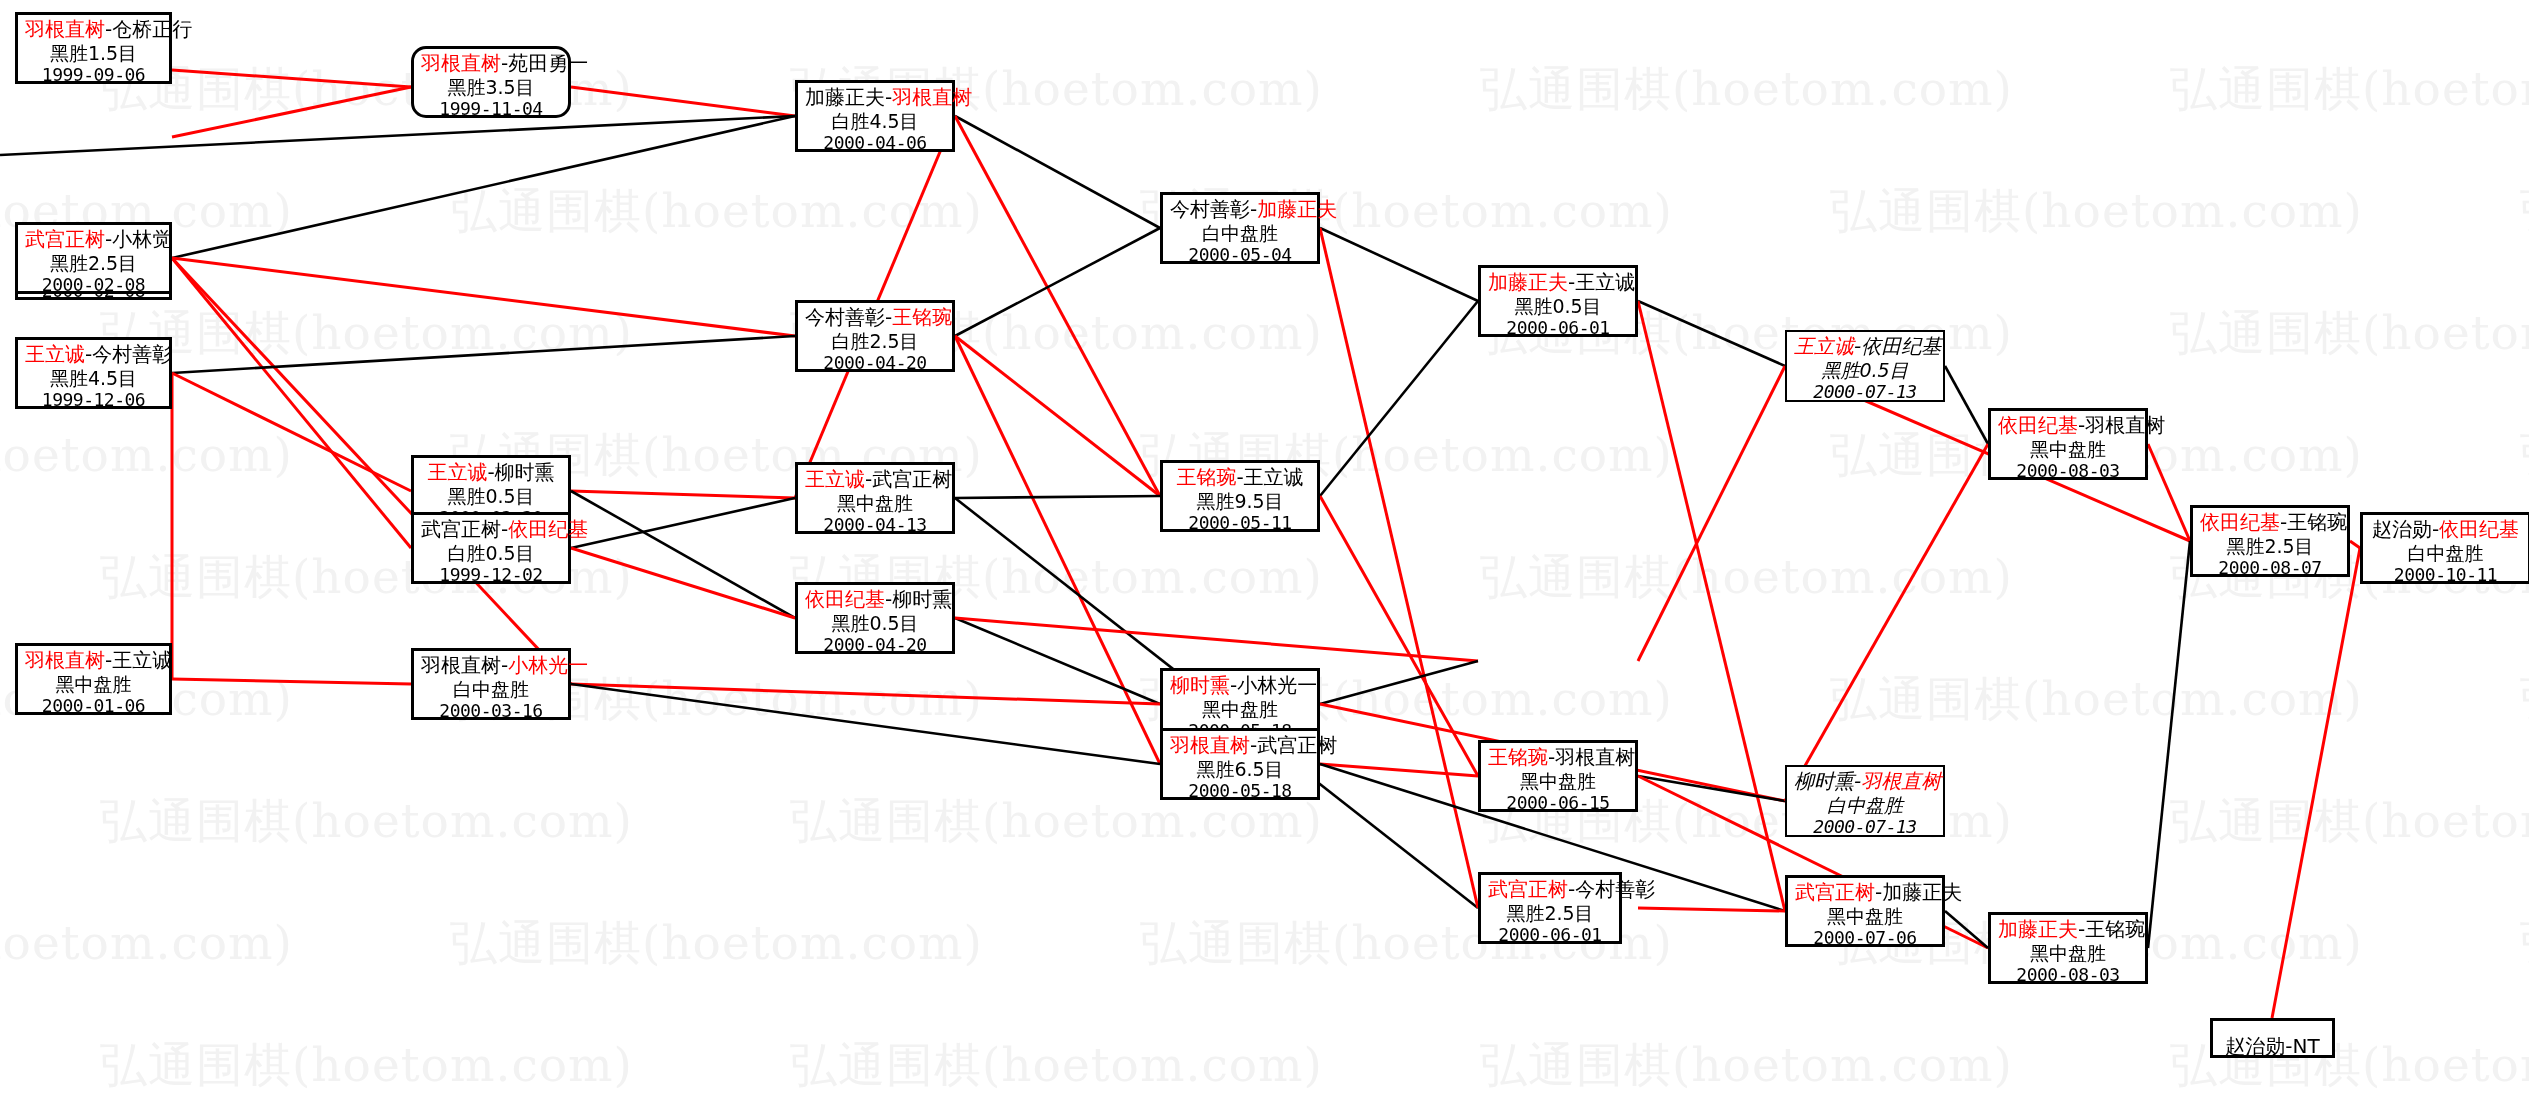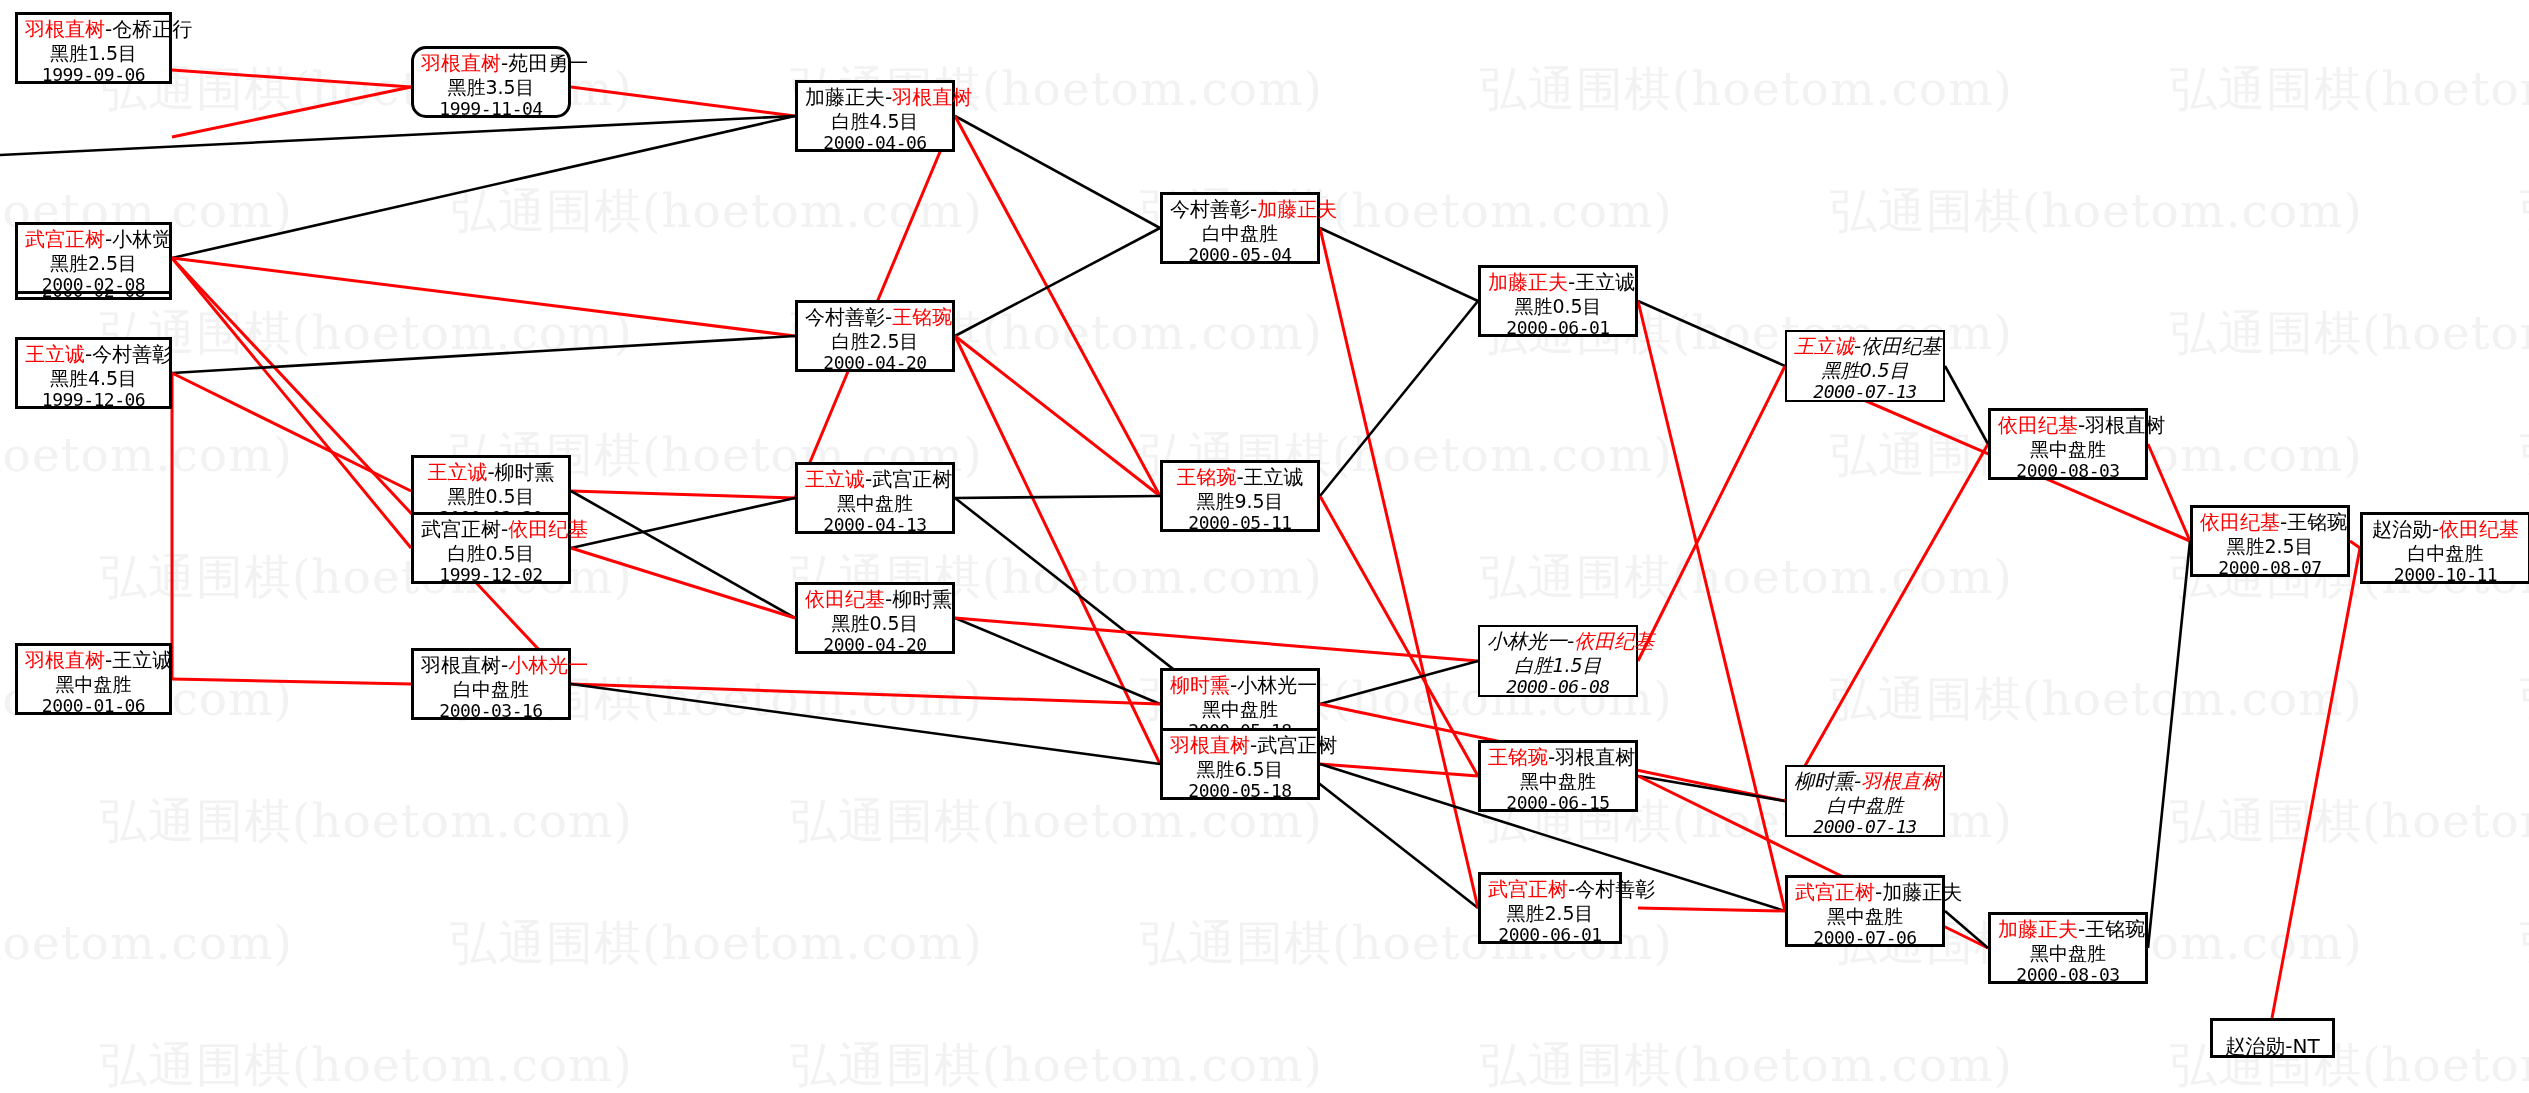--- a/index.html
+++ b/index.html
@@ -263,25 +263,20 @@
       <div class="node" style="left: 1160px; top: 728px; width: 160px; height: 72px;">
         <div class="players"><span class="win">羽根直树</span><span>-</span><span class="">武宫正树</span></div>
         <div class="result">黑胜6.5目</div>
         <div class="date">2000-05-18</div>
       </div>
       <div class="node" style="left: 1478px; top: 265px; width: 160px; height: 72px;">
         <div class="players"><span class="win">加藤正夫</span><span>-</span><span class="">王立诚</span></div>
         <div class="result">黑胜0.5目</div>
         <div class="date">2000-06-01</div>
       </div>
-      <div class="node thin" style="left: 1478px; top: 625px; width: 160px; height: 72px;">
-        <div class="players"><span class="">小林光一</span><span>-</span><span class="win">依田纪基</span></div>
-        <div class="result">白胜1.5目</div>
-        <div class="date">2000-06-08</div>
-      </div>
       <div class="node" style="left: 1478px; top: 740px; width: 160px; height: 72px;">
         <div class="players"><span class="win">王铭琬</span><span>-</span><span class="">羽根直树</span></div>
         <div class="result">黑中盘胜</div>
         <div class="date">2000-06-15</div>
       </div>
       <div class="node" style="left: 1478px; top: 872px; width: 144px; height: 72px;">
         <div class="players"><span class="win">武宫正树</span><span>-</span><span class="">今村善彰</span></div>
         <div class="result">黑胜2.5目</div>
         <div class="date">2000-06-01</div>
       </div>

